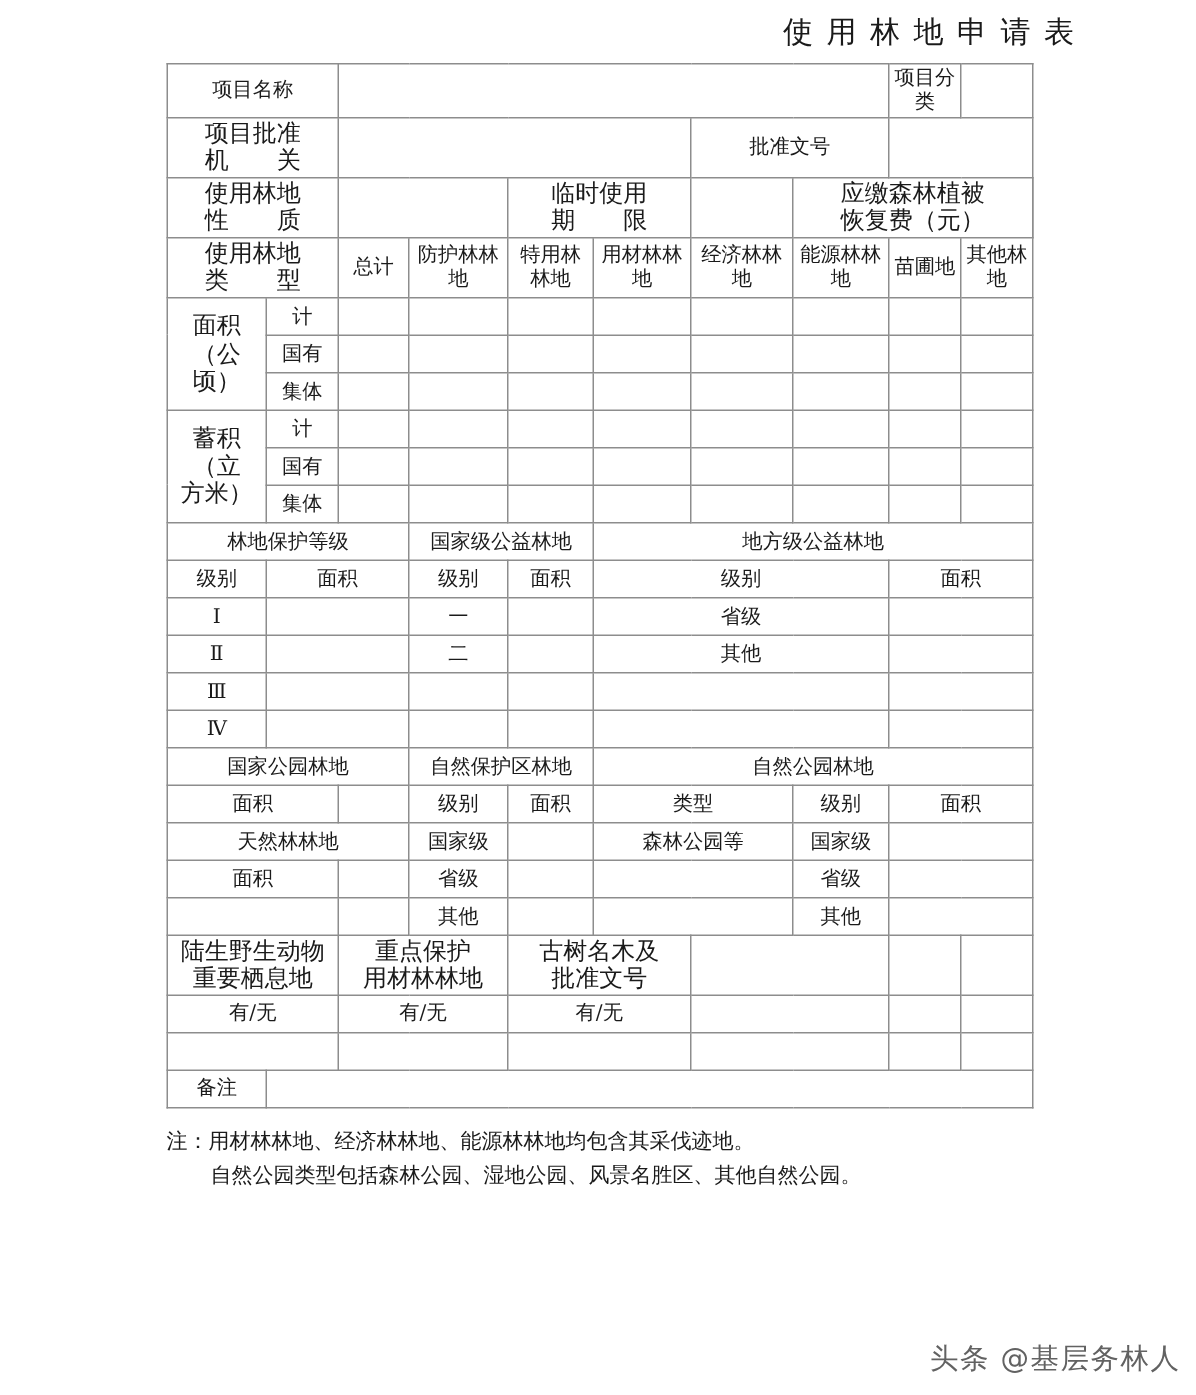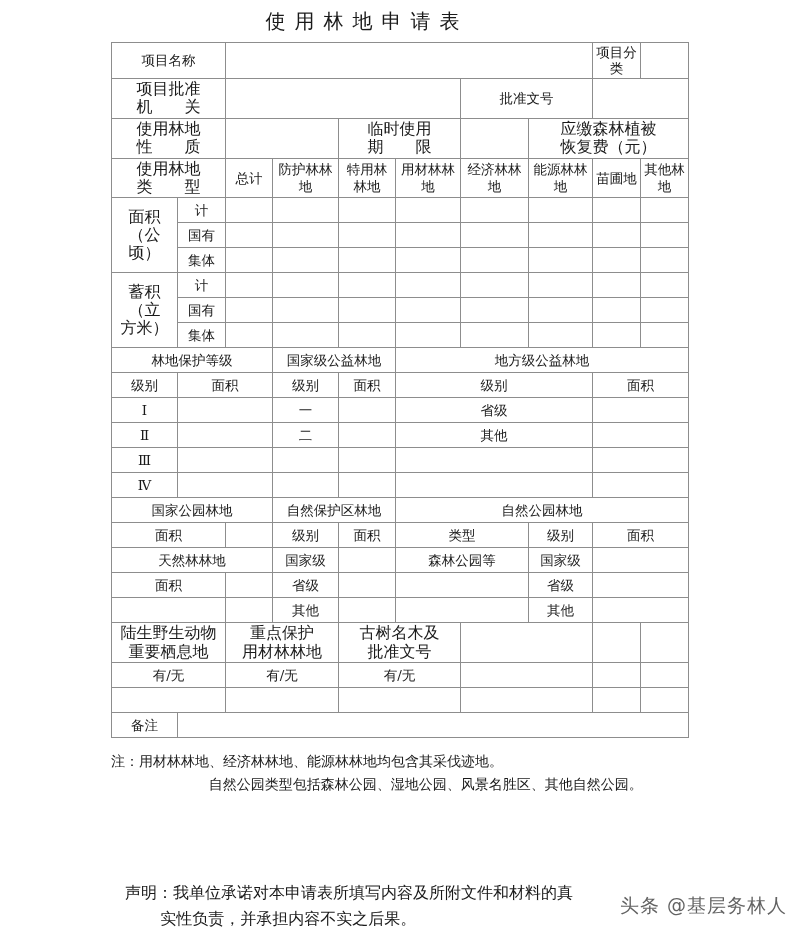--- a/index.html
+++ b/index.html
@@ -8,21 +8,21 @@
     background:#ffffff;
     font-family:"DejaVu Serif","Liberation Serif",serif;
     color:#1a1a1a;
     position:relative;
     overflow:hidden;
   }
   #page{position:absolute;inset:0;}
 
   .title{
     position:absolute;left:0;top:8px;width:725px;
-    text-align:center;
+    text-align:right;
     font-size:20px;
     letter-spacing:9px;
     text-indent:9px;
     font-family:"DejaVu Serif","Liberation Serif",serif;
   }
 
   table.form{
     position:absolute;
     left:111px;top:42px;
     width:577px;
@@ -45,21 +45,21 @@
   td.blank{}
   .vtext{line-height:1.15;font-size:16px;}
 
   .notes{
     position:absolute;
     left:111px;top:750px;
     width:600px;
     font-size:14px;
     line-height:1.65;
   }
-  .notes .n2{padding-left:2.1em;text-align:center;}
+  .notes .n2{padding-left:2.1em;}
 
   .decl{
     position:absolute;
     left:125px;top:880px;
     width:640px;
     font-size:16px;
     line-height:1.6;
   }
   .decl .d2{padding-left:2.2em;}
 
@@ -351,20 +351,16 @@
       <td class="blank" colspan="9"></td>
     </tr>
   </tbody>
     </table>
 
   <div class="notes">
     <div>注：用材林林地、经济林林地、能源林林地均包含其采伐迹地。</div>
     <div class="n2">自然公园类型包括森林公园、湿地公园、风景名胜区、其他自然公园。</div>
   </div>
 
-  <div class="decl">
-    <div>声明：我单位承诺对本申请表所填写内容及所附文件和材料的真</div>
-    <div class="d2">实性负责，并承担内容不实之后果。</div>
-  </div>
 
   <div class="watermark">头条 @基层务林人</div>
 
 </div>
 
 </body></html>

